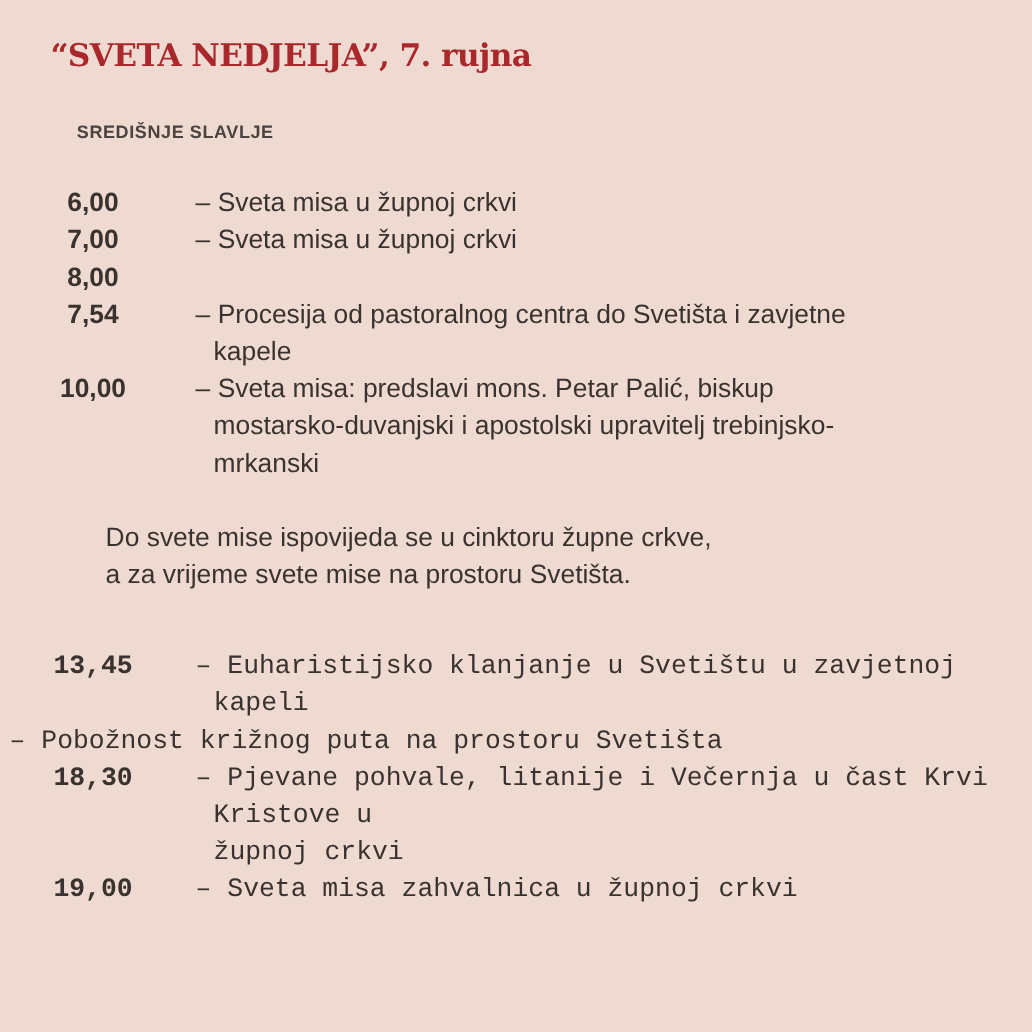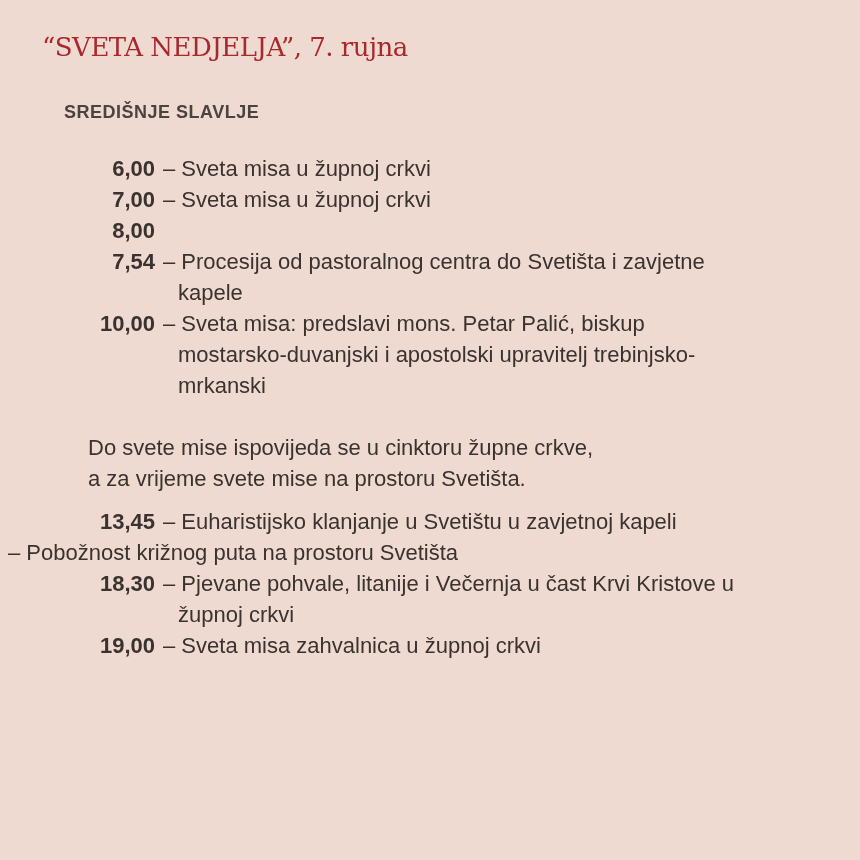--- a/index.html
+++ b/index.html
@@ -17,59 +17,59 @@
     background: var(--bg);
     font-family: "Liberation Sans", sans-serif;
     color: var(--text);
     overflow: hidden;
   }
   .page-title {
     position: absolute;
     left: 42px;
     top: 32px;
     font-family: "DejaVu Serif", serif;
-    font-weight: 400;
+    font-weight: 700;
     font-size: 26px;
     letter-spacing: -0.5px;
     color: var(--title);
   }
   .section-heading {
     position: absolute;
     left: 64px;
     top: 102px;
-    font-size: 18px;
+    font-size: 15px;
     letter-spacing: 0.5px;
     color: var(--heading);
   }
   .schedule {
     position: absolute;
     left: 0;
     top: 153px;
     right: 0;
     font-size: 22px;
     line-height: 31px;
   }
   .schedule-item { display: flex; }
   .item-time {
     flex: none;
     width: 155px;
-    text-align: right;
+    text-align: center;
     font-weight: 700;
     white-space: nowrap;
   }
   .item-body {
     margin-left: 8px;
     padding-left: 15px;
     text-indent: -15px;
   }
   .note-paragraph {
     margin-top: 31px;
     margin-left: 88px;
   }
-  .list-afternoon { margin-top: 12px; }
+  .list-afternoon { margin-top: 46px; font-family: Liberation Mono, monospace; }
 </style>
 </head>
 <body>
 
 <div class="page">
   <h1 class="page-title">“SVETA NEDJELJA”, 7. rujna</h1>
 
   <h2 class="section-heading">SREDIŠNJE SLAVLJE</h2>
 
   <div class="schedule">

